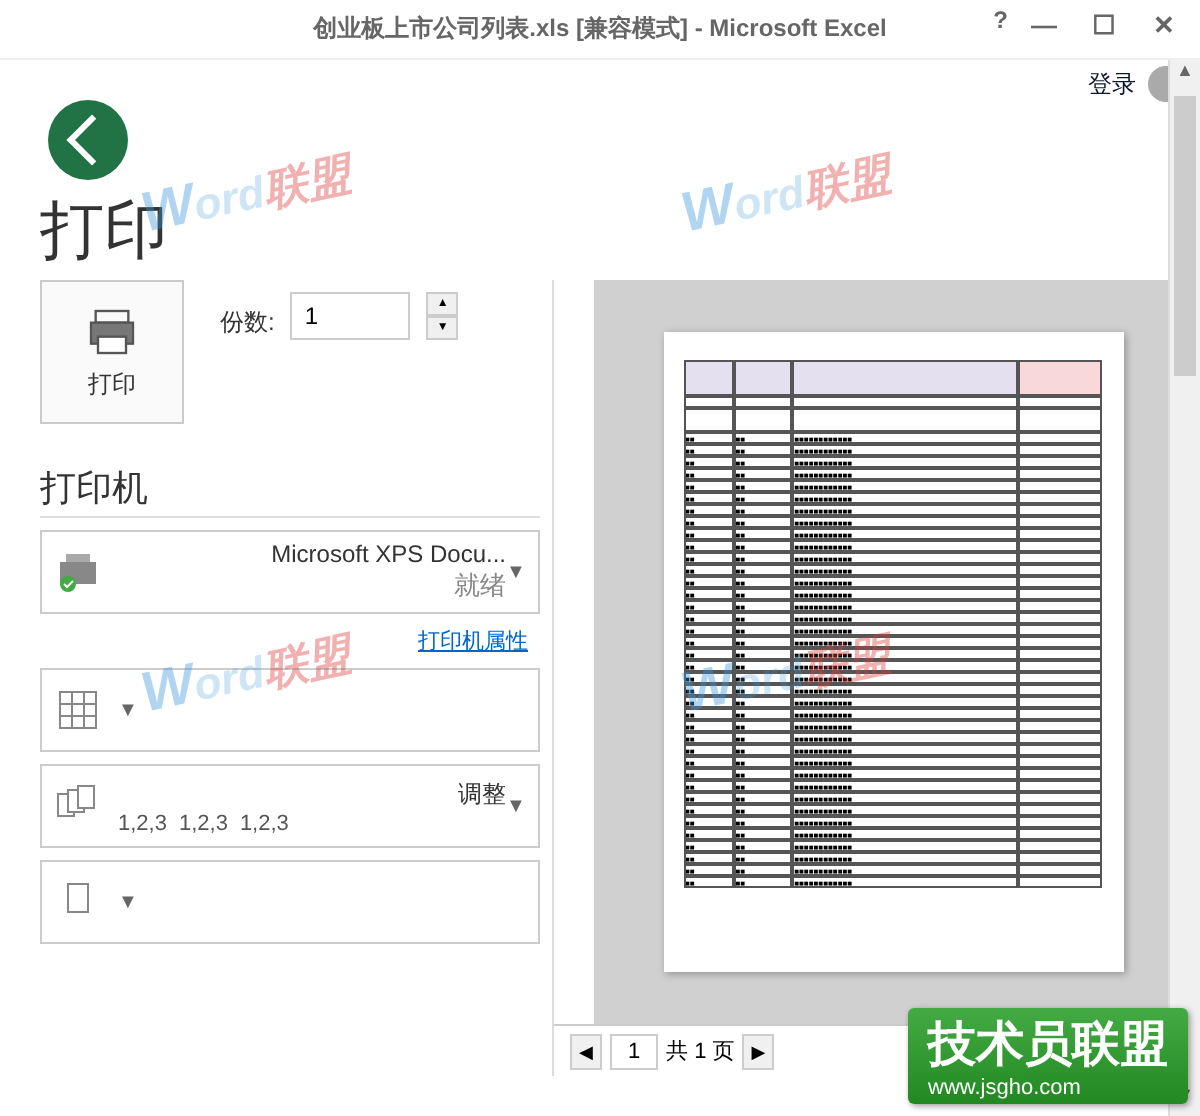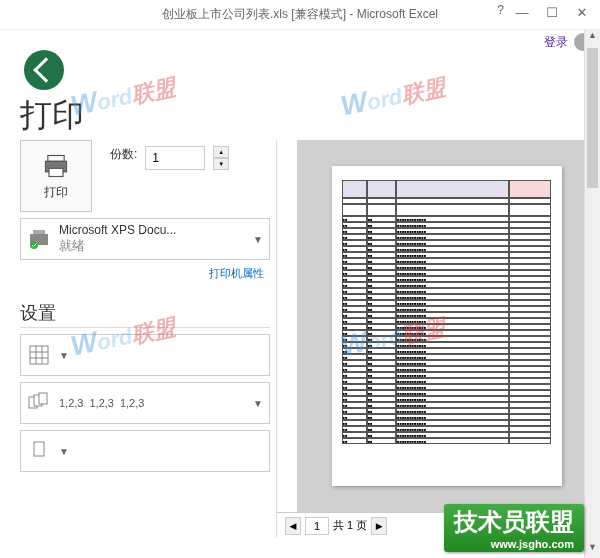--- a/index.html
+++ b/index.html
@@ -1,56 +1,56 @@
 <!DOCTYPE html>
 <html><head>
 <meta charset="utf-8">
 <style>
 * { margin: 0; padding: 0; box-sizing: border-box; font-family: "Microsoft YaHei", "Segoe UI", sans-serif; }
 body { width: 600px; height: 558px; background: #fff; overflow: hidden; position: relative; }
 
-.titlebar { height: 30px; display: flex; align-items: center; justify-content: center; position: relative; background: #fff; border-bottom: 1px solid #eee; }
+.titlebar { height: 30px; display: flex; align-items: center; justify-content: center; position: relative; background: #fff; border-bottom: 1px solid #eee; font-weight: bold; }
 .titlebar-text { font-size: 12px; color: #666; }
 .titlebar-controls { position: absolute; right: 4px; top: 0; display: flex; gap: 2px; }
 .titlebar-btn { width: 28px; height: 24px; display: flex; align-items: center; justify-content: center; cursor: pointer; font-size: 13px; color: #666; }
 .help-btn { position: absolute; right: 96px; top: 3px; font-size: 12px; color: #666; cursor: pointer; }
 
 .userbar { height: 24px; display: flex; justify-content: flex-end; align-items: center; padding-right: 8px; gap: 6px; }
-.userbar-text { font-size: 12px; color: #4c1d95; }
+.userbar-text { font-size: 12px; color: #0f172a; }
 .user-avatar { width: 18px; height: 18px; border-radius: 50%; background: #aaa; }
 
 .back-btn { position: absolute; top: 50px; left: 24px; width: 40px; height: 40px; border-radius: 50%; background: #217346; display: flex; align-items: center; justify-content: center; cursor: pointer; }
 .back-arrow { width: 18px; height: 18px; border-left: 3px solid #fff; border-bottom: 3px solid #fff; transform: rotate(45deg); margin-left: 4px; }
 
 .page-title { position: absolute; top: 94px; left: 20px; font-size: 32px; font-weight: 300; color: #333; }
 
 .content { position: absolute; top: 140px; left: 20px; right: 4px; bottom: 20px; display: flex; }
 
 .left-panel { width: 250px; display: flex; flex-direction: column; gap: 6px; }
 
 .print-box-row { display: flex; align-items: flex-start; gap: 18px; }
 .print-button { width: 72px; height: 72px; border: 1px solid #ccc; background: #fafafa; display: flex; flex-direction: column; align-items: center; justify-content: center; cursor: pointer; }
 .print-button svg { width: 28px; height: 28px; }
 .print-button-label { font-size: 12px; color: #333; margin-top: 4px; }
 
-.copies-row { display: flex; align-items: flex-start; gap: 8px; margin-top: 6px; }
+.copies-row { display: flex; align-items: flex-end; gap: 8px; margin-top: 6px; }
 .copies-label { font-size: 12px; color: #333; }
 .copies-input { width: 60px; height: 24px; border: 1px solid #ccc; padding: 0 6px; font-size: 12px; }
 .spinner { width: 16px; display: flex; flex-direction: column; }
 .spinner-btn { height: 12px; border: 1px solid #ccc; background: #f0f0f0; font-size: 6px; display: flex; align-items: center; justify-content: center; cursor: pointer; }
 
 .section-header { font-size: 18px; color: #333; margin-top: 14px; border-bottom: 1px solid #ddd; padding-bottom: 2px; }
 
 .dropdown-box { border: 1px solid #ccc; background: #fff; display: flex; align-items: center; padding: 4px 6px; cursor: pointer; position: relative; min-height: 42px; }
 .dropdown-icon { width: 24px; height: 24px; margin-right: 8px; flex-shrink: 0; }
-.dropdown-text { flex: 1; font-size: 12px; color: #333; }
+.dropdown-text { flex: 1; font-size: 12px; color: #333; text-align: right; }
 .dropdown-text .sub { font-size: 13px; color: #888; }
 .dropdown-arrow { width: 10px; font-size: 10px; color: #666; }
 
-.link-right { text-align: right; font-size: 11px; color: #0066cc; cursor: pointer; padding-right: 6px; }
+.link-right { text-align: right; font-size: 11px; color: #0066cc; cursor: pointer; padding-right: 6px; text-decoration: underline; }
 
 .page-range { display: flex; align-items: center; gap: 4px; font-size: 12px; }
 .page-range input { width: 32px; height: 20px; border: 1px solid #ccc; font-size: 11px; padding: 0 2px; }
 .collate-pages { display: flex; gap: 6px; font-size: 11px; color: #555; }
 
 .preview-panel { flex: 1; position: relative; margin-left: 6px; border-left: 1px solid #ddd; }
 .preview-area { position: absolute; inset: 0 0 26px 20px; display: flex; align-items: center; justify-content: center; background: #d0d0d0; }
 .preview-page { width: 230px; height: 320px; background: #fff; box-shadow: 1px 1px 4px rgba(0,0,0,0.3); position: relative; overflow: hidden; padding: 14px 10px; }
 .preview-table { width: 100%; font-size: 4px; }
 .preview-header-row { display: flex; height: 18px; }
@@ -67,22 +67,22 @@
 .footer-icon { width: 18px; height: 18px; border: 1px solid #bbb; cursor: pointer; display: flex; align-items: center; justify-content: center; }
 
 .scrollbar-v { position: absolute; right: 0; top: 30px; bottom: 0; width: 16px; background: #f0f0f0; border-left: 1px solid #ddd; }
 .scrollbar-v .thumb { position: absolute; top: 18px; left: 2px; right: 2px; height: 140px; background: #ccc; }
 .scrollbar-v .arr { height: 16px; text-align: center; font-size: 9px; color: #666; cursor: pointer; }
 
 .watermark { position: absolute; font-size: 22px; font-weight: bold; color: rgba(60,150,220,0.25); transform: rotate(-12deg); pointer-events: none; font-style: italic; }
 .watermark .w { color: rgba(60,150,220,0.4); font-size: 28px; }
 .watermark .red { color: rgba(220,60,60,0.4); }
 
-.bottom-banner { position: absolute; bottom: 6px; right: 16px; font-size: 24px; font-weight: bold; color: #fff; background: linear-gradient(#4a4,#282); padding: 2px 10px; border-radius: 3px; font-family: "SimHei"; white-space: nowrap; box-shadow: 1px 1px 3px rgba(0,0,0,0.4); }
-.bottom-banner .url { display: block; font-size: 11px; color: #fff; text-align: right; font-weight: bold; }
+.bottom-banner { position: absolute; bottom: 6px; right: 6px; font-size: 24px; font-weight: bold; color: #fff; background: linear-gradient(#4a4,#282); padding: 2px 10px; border-radius: 3px; font-family: "SimHei"; white-space: nowrap; box-shadow: 1px 1px 3px rgba(0,0,0,0.4); }
+.bottom-banner .url { display: block; font-size: 11px; color: #fff; text-align: left; font-weight: normal; }
 </style>
 </head>
 <body>
 
 <div class="titlebar">
   <span class="titlebar-text">
     <span>创业板上市公司列表.xls</span>
     <span>[兼容模式]</span> - <span>Microsoft Excel</span>
   </span>
   <div class="help-btn">?</div>
@@ -119,58 +119,59 @@
       <div class="copies-row">
         <span class="copies-label">份数:</span>
         <input class="copies-input" value="1" style="">
         <div class="spinner">
           <div class="spinner-btn">▲</div>
           <div class="spinner-btn">▼</div>
         </div>
       </div>
     </div>
 
+    <div class="section-header">打印机</div>
 
     <div class="dropdown-box">
       <svg class="dropdown-icon" viewBox="0 0 24 24">
           <rect x="3" y="7" width="18" height="11" fill="#888"></rect>
           <rect x="6" y="3" width="12" height="4" fill="#aaa"></rect>
           <circle cx="7" cy="18" r="4" fill="#4a4"></circle>
           <path d="M5 18 l1.5 1.5 l3 -3" stroke="#fff" fill="none"></path>
         </svg>
       <div class="dropdown-text">
         <div>Microsoft XPS Docu...</div>
         <div class="sub">就绪</div>
       </div>
       <div class="dropdown-arrow">▼</div>
     </div>
 
     <div class="link-right">打印机属性</div>
 
-    <div class="section-header">设置</div>
 
     <div class="dropdown-box">
       <svg class="dropdown-icon" viewBox="0 0 24 24">
           <rect x="3" y="3" width="18" height="18" fill="none" stroke="#888"></rect>
           <line x1="3" y1="9" x2="21" y2="9" stroke="#888"></line>
           <line x1="3" y1="15" x2="21" y2="15" stroke="#888"></line>
           <line x1="9" y1="3" x2="9" y2="21" stroke="#888"></line>
           <line x1="15" y1="3" x2="15" y2="21" stroke="#888"></line>
         </svg>
       <div class="dropdown-arrow">▼</div>
     </div>
 
 
     <div class="dropdown-box">
       <svg class="dropdown-icon" viewBox="0 0 24 24">
           <rect x="2" y="6" width="8" height="11" fill="none" stroke="#888"></rect>
           <rect x="7" y="4" width="8" height="11" fill="#fff" stroke="#888"></rect>
           <rect x="12" y="2" width="8" height="11" fill="#fff" stroke="#888"></rect>
         </svg>
       <div class="dropdown-text">
+        <div>调整</div>
         <div class="collate-pages">
           <span>1,2,3</span>
           <span>1,2,3</span>
           <span>1,2,3</span>
         </div>
       </div>
       <div class="dropdown-arrow">▼</div>
     </div>
 
     <div class="dropdown-box">

